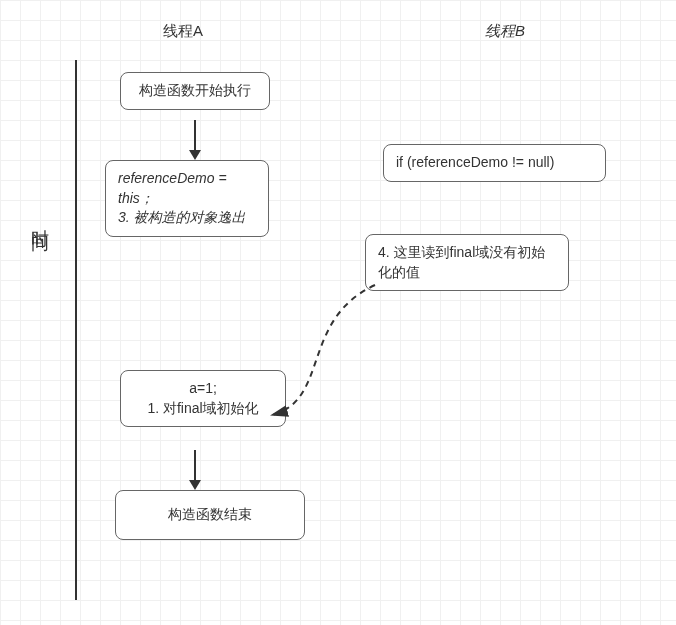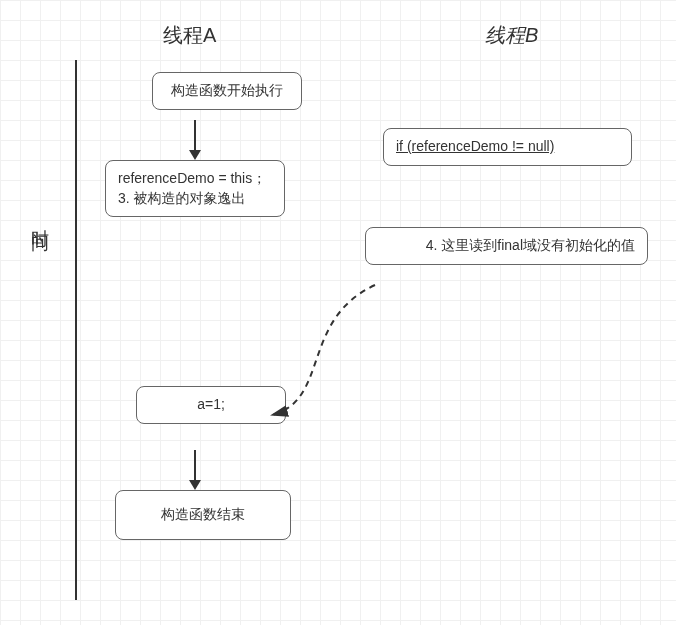--- a/index.html
+++ b/index.html
@@ -9,21 +9,21 @@
       background-image:
         linear-gradient(to right, #f0f0f0 1px, transparent 1px),
         linear-gradient(to bottom, #f0f0f0 1px, transparent 1px);
       background-size: 20px 20px;
       width: 676px;
       height: 625px;
       position: relative;
     }
     .label {
       position: absolute;
-      font-size: 20px;
+      font-size: 15px;
       color: #333;
       text-align: center;
     }
     .timeline-label {
       position: absolute;
       font-size: 18px;
       color: #333;
       writing-mode: vertical-lr;
       letter-spacing: 4px;
     }
@@ -63,48 +63,49 @@
 </head>
 <body>
 
 <div class="label" style="left:163px; top:22px;">线程A</div>
 <div class="label" style="left:485px; top:22px;font-style:italic;">线程B</div>
 
 <div class="timeline-label" style="left:28px; top:215px;">时间</div>
 
 <div class="timeline" style="left:75px; top:60px; height:540px;"></div>
 
-<div class="box center" style="left:120px; top:72px; width:150px;margin-left:32px;">
+<div class="box center" style="left:120px; top:72px; width:150px;">
   <span>构造函数开始执行</span>
 </div>
 
 <div class="arrow-line" style="left:194px; top:120px; height:32px;"></div>
 <div class="arrow-head" style="left:189px; top:150px;"></div>
 
-<div class="box" style="left:105px; top:160px; width:180px;">
+<div class="box" style="left:105px; top:160px; width:164px;font-style:italic;">
   <div>referenceDemo = this；</div>
   <div>3. 被构造的对象逸出</div>
 </div>
 
-<div class="box" style="left:383px; top:128px; width:249px;text-decoration:underline;">
+<div class="box" style="left:383px; top:144px; width:223px;">
   <div> if (referenceDemo != null)</div>
 </div>
 
-<div class="box" style="left:365px; top:227px; width:283px;text-align:right;">
+<div class="box" style="left:365px; top:234px; width:204px;">
   <span>4. 这里读到final域没有初始化的值</span>
 </div>
 
-<div class="box center" style="left:120px; top:386px; width:150px;margin-left:16px;">
+<div class="box center" style="left:120px; top:370px; width:166px;">
   <div>a=1;</div>
+  <div>1. 对final域初始化</div>
 </div>
 
 <div class="arrow-line" style="left:194px; top:450px; height:32px;"></div>
 <div class="arrow-head" style="left:189px; top:480px;"></div>
 
-<div class="box center" style="left:115px; top:490px; width:176px; padding-top:14px; padding-bottom:14px;">
+<div class="box center" style="left:115px; top:490px; width:190px; padding-top:14px; padding-bottom:14px;">
   <span>构造函数结束</span>
 </div>
 
 <svg class="dashed-curve" style="left:0; top:0;" width="676" height="625">
   <defs>
     <marker id="arrowhd" markerWidth="10" markerHeight="10" refX="8" refY="3" orient="auto" markerUnits="strokeWidth">
       <path d="M0,0 L0,6 L9,3 z" fill="#333"></path>
     </marker>
   </defs>
   <path d="M 375 285 C 300 320, 330 400, 272 415" stroke="#333" stroke-width="2" fill="none" stroke-dasharray="6,5" marker-end="url(#arrowhd)"></path>

